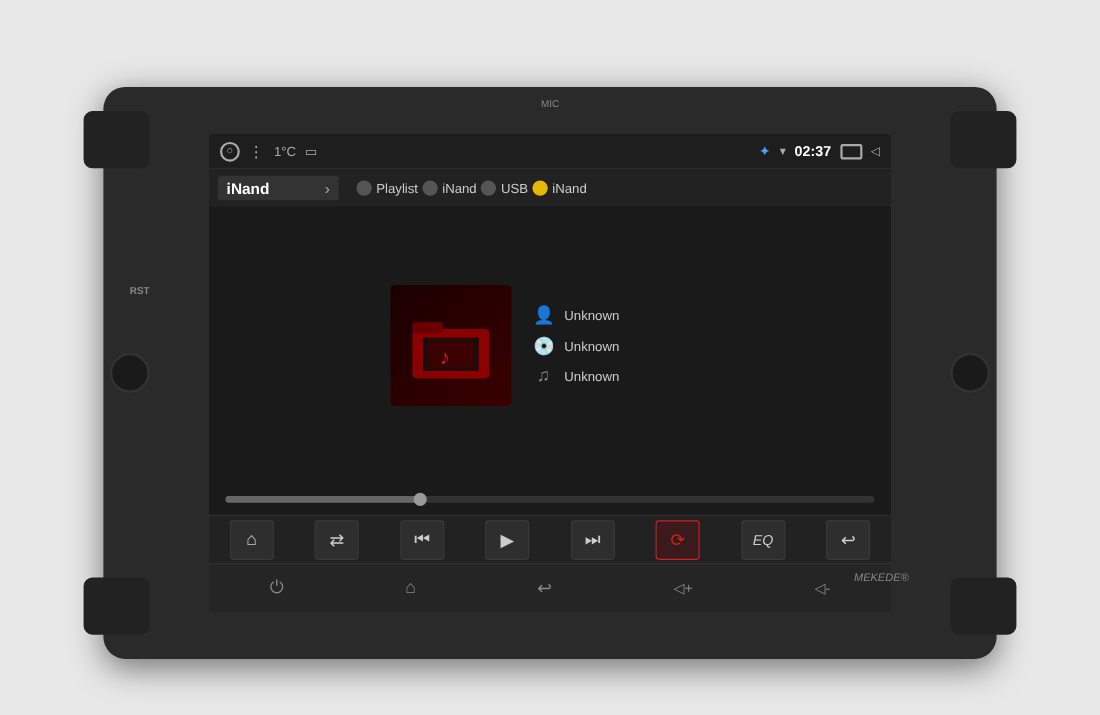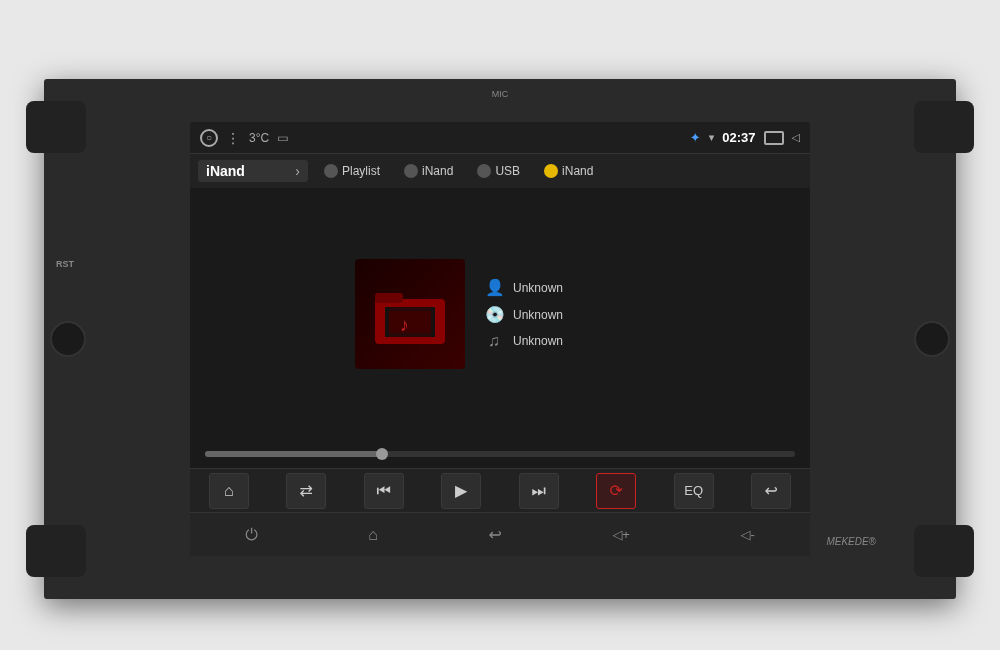--- a/index.html
+++ b/index.html
@@ -8,24 +8,24 @@
       height: 650px;
       background: #e8e8e8;
       display: flex;
       align-items: center;
       justify-content: center;
       font-family: Arial, sans-serif;
       overflow: hidden;
     }
 
     .device-outer {
-      width: 912px;
+      width: 812px;
       height: 520px;
       background: #2a2a2a;
-      border-radius: 3px;
+      border-radius: 20px;
       display: flex;
       flex-direction: column;
       align-items: center;
       justify-content: center;
       position: relative;
       box-shadow: 0 8px 30px rgba(0,0,0,0.5);
       margin-top: 28px;
     }
 
     
@@ -49,21 +49,21 @@
       background: #1a1a1a;
       border-radius: 50%;
       border: 2px solid #333;
     }
     .side-circle.left { left: 6px; top: 50%; transform: translateY(-50%); }
     .side-circle.right { right: 6px; top: 50%; transform: translateY(-50%); }
 
     
     .rst-label {
       position: absolute;
-      left: 12px;
+      left: 24px;
       top: 50%;
       transform: translateY(-80px);
       color: #888;
       font-size: 9px;
       font-weight: bold;
     }
     .mic-label {
       position: absolute;
       top: 10px;
       left: 50%;
@@ -168,21 +168,21 @@
       font-size: 14px;
       font-weight: bold;
     }
     .arrow-right {
       color: #aaa;
       font-size: 14px;
     }
     .source-tabs {
       display: flex;
       align-items: center;
-      gap: 24px;
+      gap: 4px;
       margin-left: 10px;
     }
     .source-tab {
       display: flex;
       align-items: center;
       gap: 4px;
       cursor: pointer;
     }
     .tab-dot {
       width: 14px;
@@ -310,21 +310,21 @@
     }
     .hw-btn {
       color: #888;
       font-size: 16px;
       cursor: pointer;
       padding: 4px 8px;
     }
 
     .brand-text {
       position: absolute;
-      bottom: 52px;
+      bottom: 68px;
       right: 80px;
       color: #888;
       font-size: 10px;
       font-style: italic;
     }
 
     
     .folder-svg {
       width: 80px;
       height: 70px;
@@ -347,21 +347,21 @@
   <div class="rst-label">RST</div>
 
   <div class="screen">
 
     <div class="status-bar">
       <div class="status-left">
         <div class="status-circle">
           <span style="color:#aaa;font-size:10px;">○</span>
         </div>
         <span class="status-dots">⋮</span>
-        <span class="status-temp">3°C</span>
+        <span class="status-temp">1°C</span>
         <span class="status-icon-small">▭</span>
       </div>
       <div class="status-right">
         <span class="bt-icon">✦</span>
         <span class="wifi-icon">▾</span>
         <span class="status-time">02:37</span>
         <div class="status-rect"></div>
         <span class="status-triangle">◁</span>
       </div>
     </div>
@@ -446,21 +446,21 @@
       <div class="ctrl-btn">
         <span>▶</span>
       </div>
       <div class="ctrl-btn">
         <span>⏭</span>
       </div>
       <div class="ctrl-btn active" style="color:#cc2222;border-color:#cc2222;">
         <span>⟳</span>
       </div>
       <div class="ctrl-btn">
-        <span style="font-size:13px;">EQ</span>
+        <span style="font-size:13px;font-style:italic;">EQ</span>
       </div>
       <div class="ctrl-btn">
         <span>↩</span>
       </div>
     </div>
   </div>
 
   <div class="hw-buttons">
     <span class="hw-btn">⏻</span>
     <span class="hw-btn">⌂</span>

